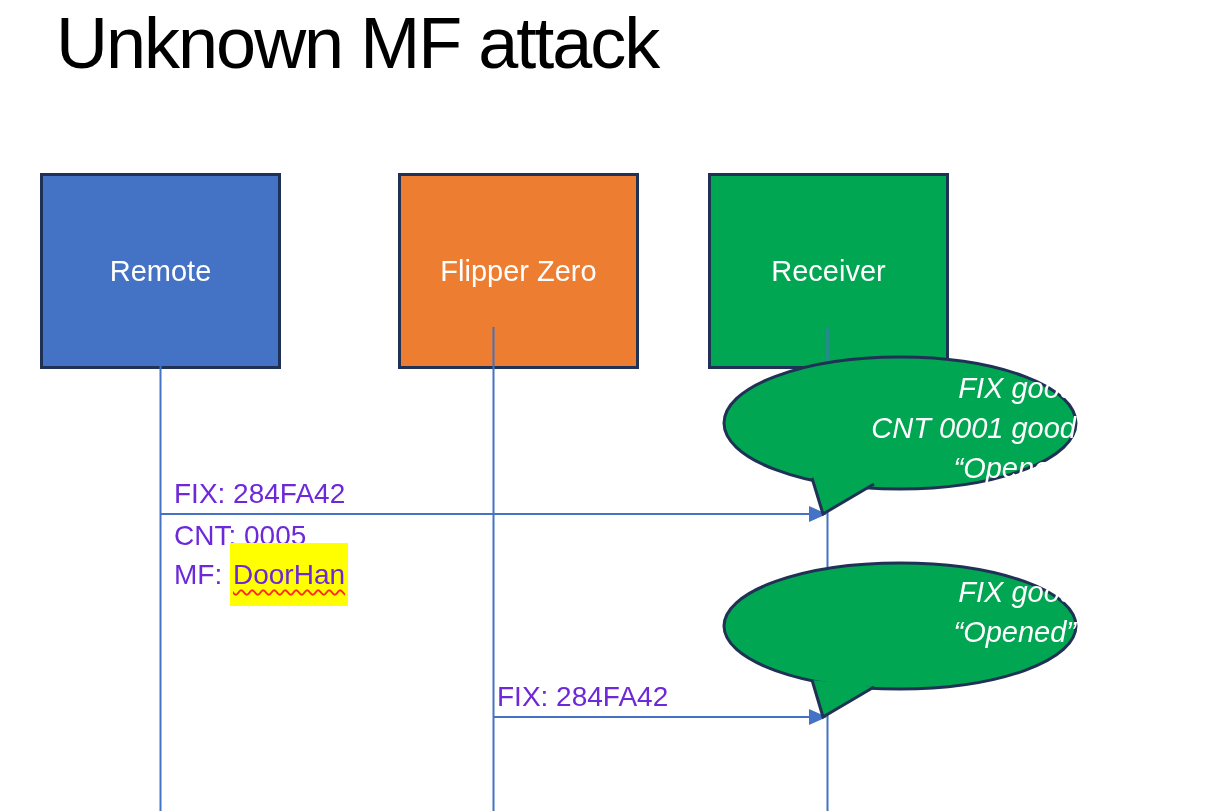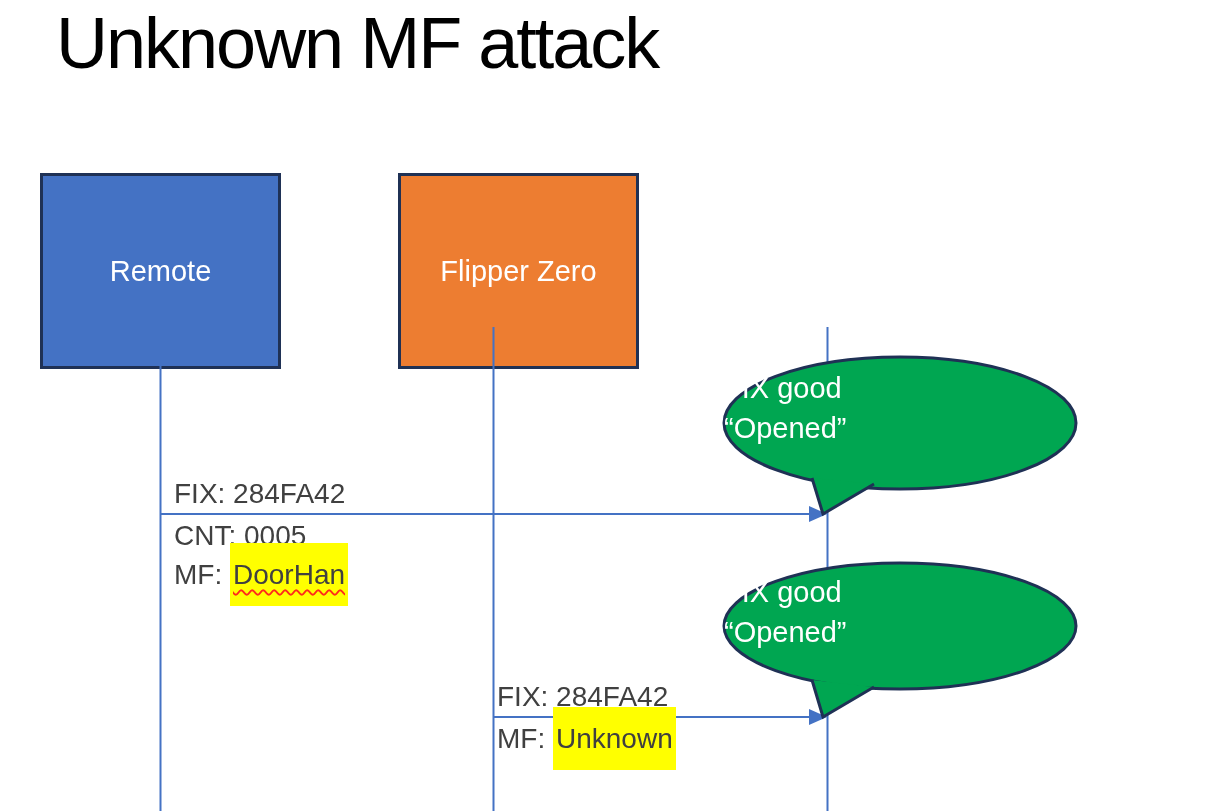--- a/index.html
+++ b/index.html
@@ -17,26 +17,26 @@
     position:absolute;top:173px;width:241px;height:196px;
     border:3px solid #1f3155;box-sizing:border-box;
     display:flex;align-items:center;justify-content:center;
     color:#ffffff;font-size:29px;
   }
   .actor-remote{left:40px;background:#4472c4;}
   .actor-flipper{left:382px;background:#ed7d31;margin-left:16px;}
   .actor-receiver{left:708px;background:#00a651;}
   svg.overlay{position:absolute;left:0;top:0;width:1216px;height:811px;}
   .callout-text{
-    position:absolute;width:352px;text-align:left;color:#ffffff;
-    font-size:29px;line-height:40px;white-space:nowrap;
+    position:absolute;width:352px;text-align:right;color:#ffffff;
+    font-size:29px;line-height:40px;white-space:nowrap;font-style:italic;
   }
   .callout-1{left:724px;top:368px;}
   .callout-2{left:724px;top:572px;}
-  .msg{position:absolute;font-size:28px;color:#404040;white-space:nowrap;}
+  .msg{position:absolute;font-size:28px;color:#6d28d9;white-space:nowrap;}
   .msg-line{height:39px;}
   .m1-above{left:174px;top:478px;}
   .m1-below{left:174px;top:520px;}
   .m2-above{left:497px;top:681px;}
   .m2-below{left:497px;top:723px;}
   .hl{background:#ffff00;padding:16px 3px;}
   .wavy{
     text-decoration-line:underline;
     text-decoration-style:wavy;
     text-decoration-color:#ff2a1a;
@@ -50,20 +50,23 @@
 <div class="canvas">
 
   <h1 class="slide-title">Unknown MF attack</h1>
 
   <div class="actor actor-remote">
     <span>Remote</span>
   </div>
   <div class="actor actor-flipper">
     <span>Flipper Zero</span>
   </div>
+  <div class="actor actor-receiver">
+    <span>Receiver</span>
+  </div>
 
   <svg class="overlay" viewBox="0 0 1216 811">
 
     <line x1="160.5" y1="327" x2="160.5" y2="811" stroke-width="2" stroke="#4472c4"></line>
     <line x1="493.5" y1="327" x2="493.5" y2="811" stroke-width="2" stroke="#4472c4"></line>
     <line x1="827.5" y1="327" x2="827.5" y2="811" stroke-width="2" stroke="#4472c4"></line>
 
     <line x1="160" y1="514" x2="811" y2="514" stroke-width="2" stroke="#4472c4"></line>
     <polygon points="809,506 827,514 809,522" fill="#4472c4"></polygon>
 
@@ -72,20 +75,21 @@
 
     <ellipse cx="900" cy="423" rx="176" ry="66" stroke-width="3" stroke="#1f3155" fill="#00a651"></ellipse>
     <path d="M 812 478 L 823 514 L 874 484" stroke-width="3" stroke="#1f3155" fill="#00a651"></path>
 
     <ellipse cx="900" cy="626" rx="176" ry="63" stroke-width="3" stroke="#1f3155" fill="#00a651"></ellipse>
     <path d="M 812 680 L 823 717 L 874 687" stroke-width="3" stroke="#1f3155" fill="#00a651"></path>
   </svg>
 
   <div class="callout-text callout-1">
     <div>FIX good</div>
+    <div>CNT 0001 good</div>
     <div>“Opened”</div>
   </div>
   <div class="callout-text callout-2">
     <div>FIX good</div>
     <div>“Opened”</div>
   </div>
 
   <div class="msg m1-above">FIX: 284FA42</div>
   <div class="msg m1-below">
     <div class="msg-line">
@@ -93,19 +97,15 @@
       <span>0005</span>
     </div>
     <div class="msg-line">
       <span>MF:</span>
       <span class="hl wavy">DoorHan</span>
     </div>
   </div>
 
   <div class="msg m2-above">FIX: 284FA42</div>
   <div class="msg m2-below">
-    <div class="msg-line">
-      <span>MF:</span>
-      <span class="hl">Unknown</span>
-    </div>
   </div>
 
 </div>
 
 </body></html>

